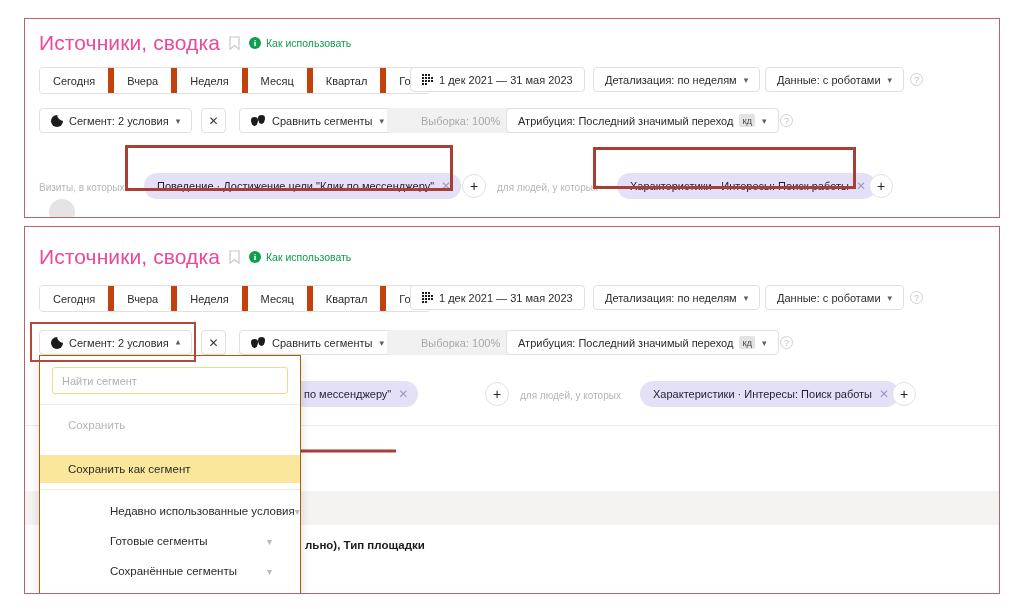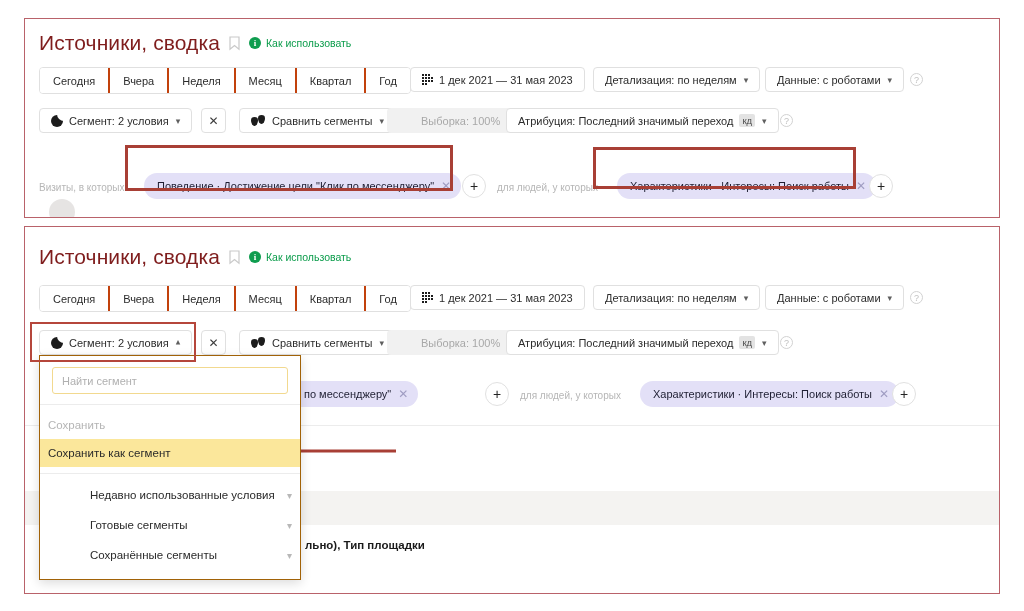--- a/index.html
+++ b/index.html
@@ -39,21 +39,21 @@
   .title-row {
     position: absolute;
     display: flex;
     align-items: center;
     gap: 9px;
   }
   .page-title {
     font-size: 21px;
     font-weight: 400;
     letter-spacing: .1px;
-    color: #7f1d1d;
+    color: #ec4899;
     white-space: nowrap;
   }
   .bookmark-icon svg { display: block; }
   .howto {
     display: flex;
     align-items: center;
     gap: 5px;
     font-size: 10.5px;
     color: #0b9c4b;
     white-space: nowrap;
@@ -82,21 +82,21 @@
     background: #fff;
     height: 25px;
   }
   .seg-btn {
     display: flex;
     align-items: center;
     justify-content: center;
     padding: 0 13px;
     font-size: 11px;
     color: #2b2b2b;
-    border-right: 2px solid #c2410c;
+    border-right: 6px solid #c2410c;
     cursor: pointer;
     white-space: nowrap;
     background: #fff;
   }
   .seg-btn:last-child { border-right: none; }
 
   
   .pill {
     position: absolute;
     display: flex;
@@ -280,29 +280,29 @@
     font-family: "Liberation Sans", "DejaVu Sans", sans-serif;
     outline: none;
     background: #fff;
   }
   .dd-search::placeholder { color: #b0b0b0; }
   .dd-sep { height: 1px; background: #ececec; }
   .dd-item {
     height: 28px;
     display: flex;
     align-items: center;
-    padding: 0 8px;
+    padding: 0 28px;
     font-size: 11.5px;
     color: #2a2a2a;
     white-space: nowrap;
     cursor: pointer;
     box-sizing: border-box;
   }
   .dd-item.disabled { color: #b5b5b5; cursor: default; }
-  .dd-item.highlight { background: #fbe79b; }
+  .dd-item.highlight { background: #fbe79b; margin-top: 16px; }
   .dd-item.expandable { justify-content: space-between; height: 30px; }
   .dd-item .chev { color: #b8b8b8; font-size: 10px; }
 
   
   .grey-band {
     position: absolute;
     background: #f4f3f1;
   }
   .behind-text {
     position: absolute;

